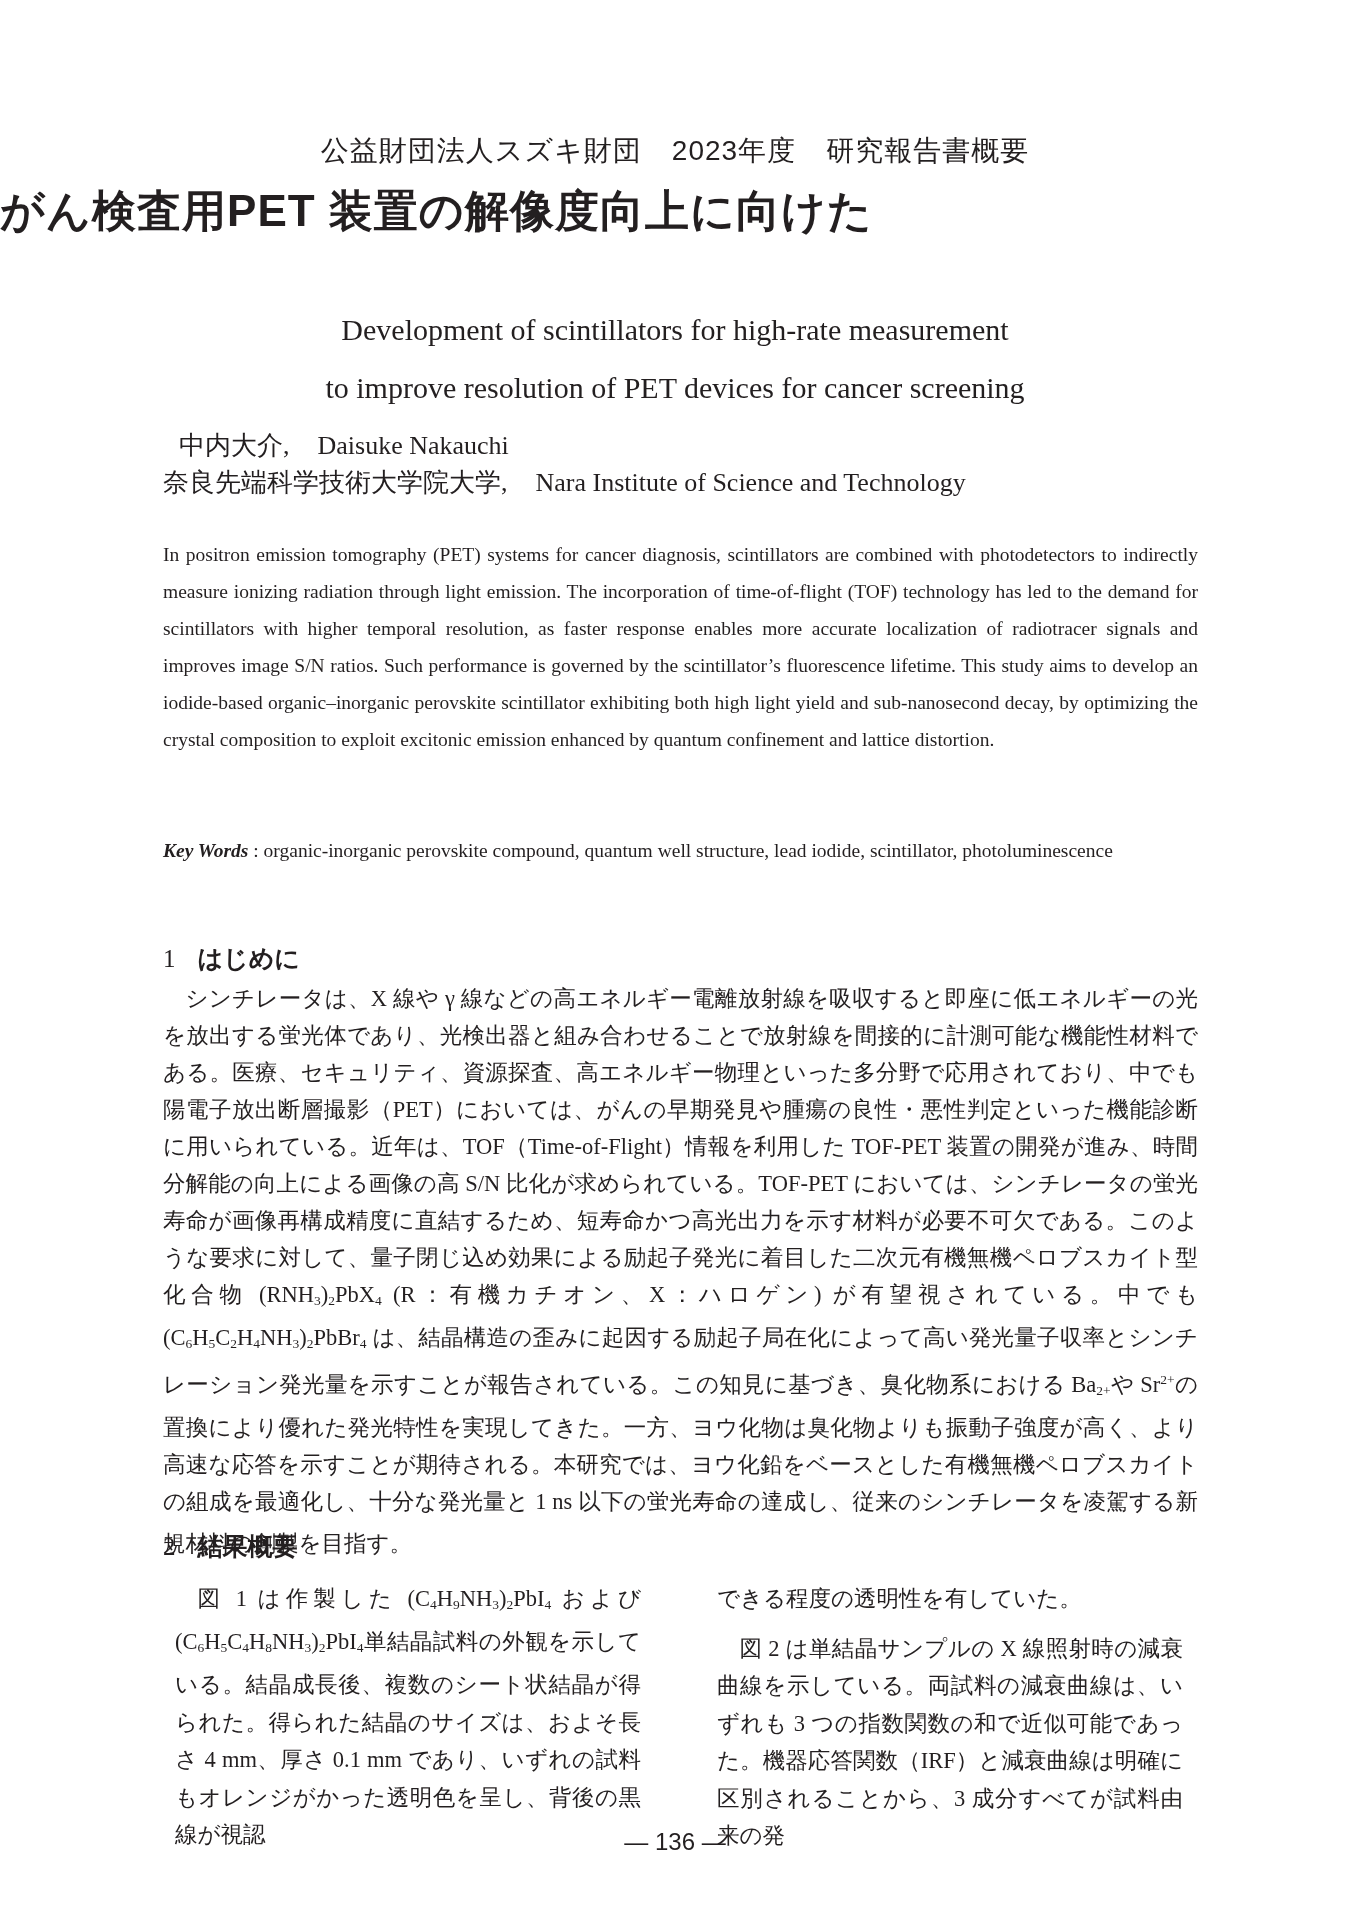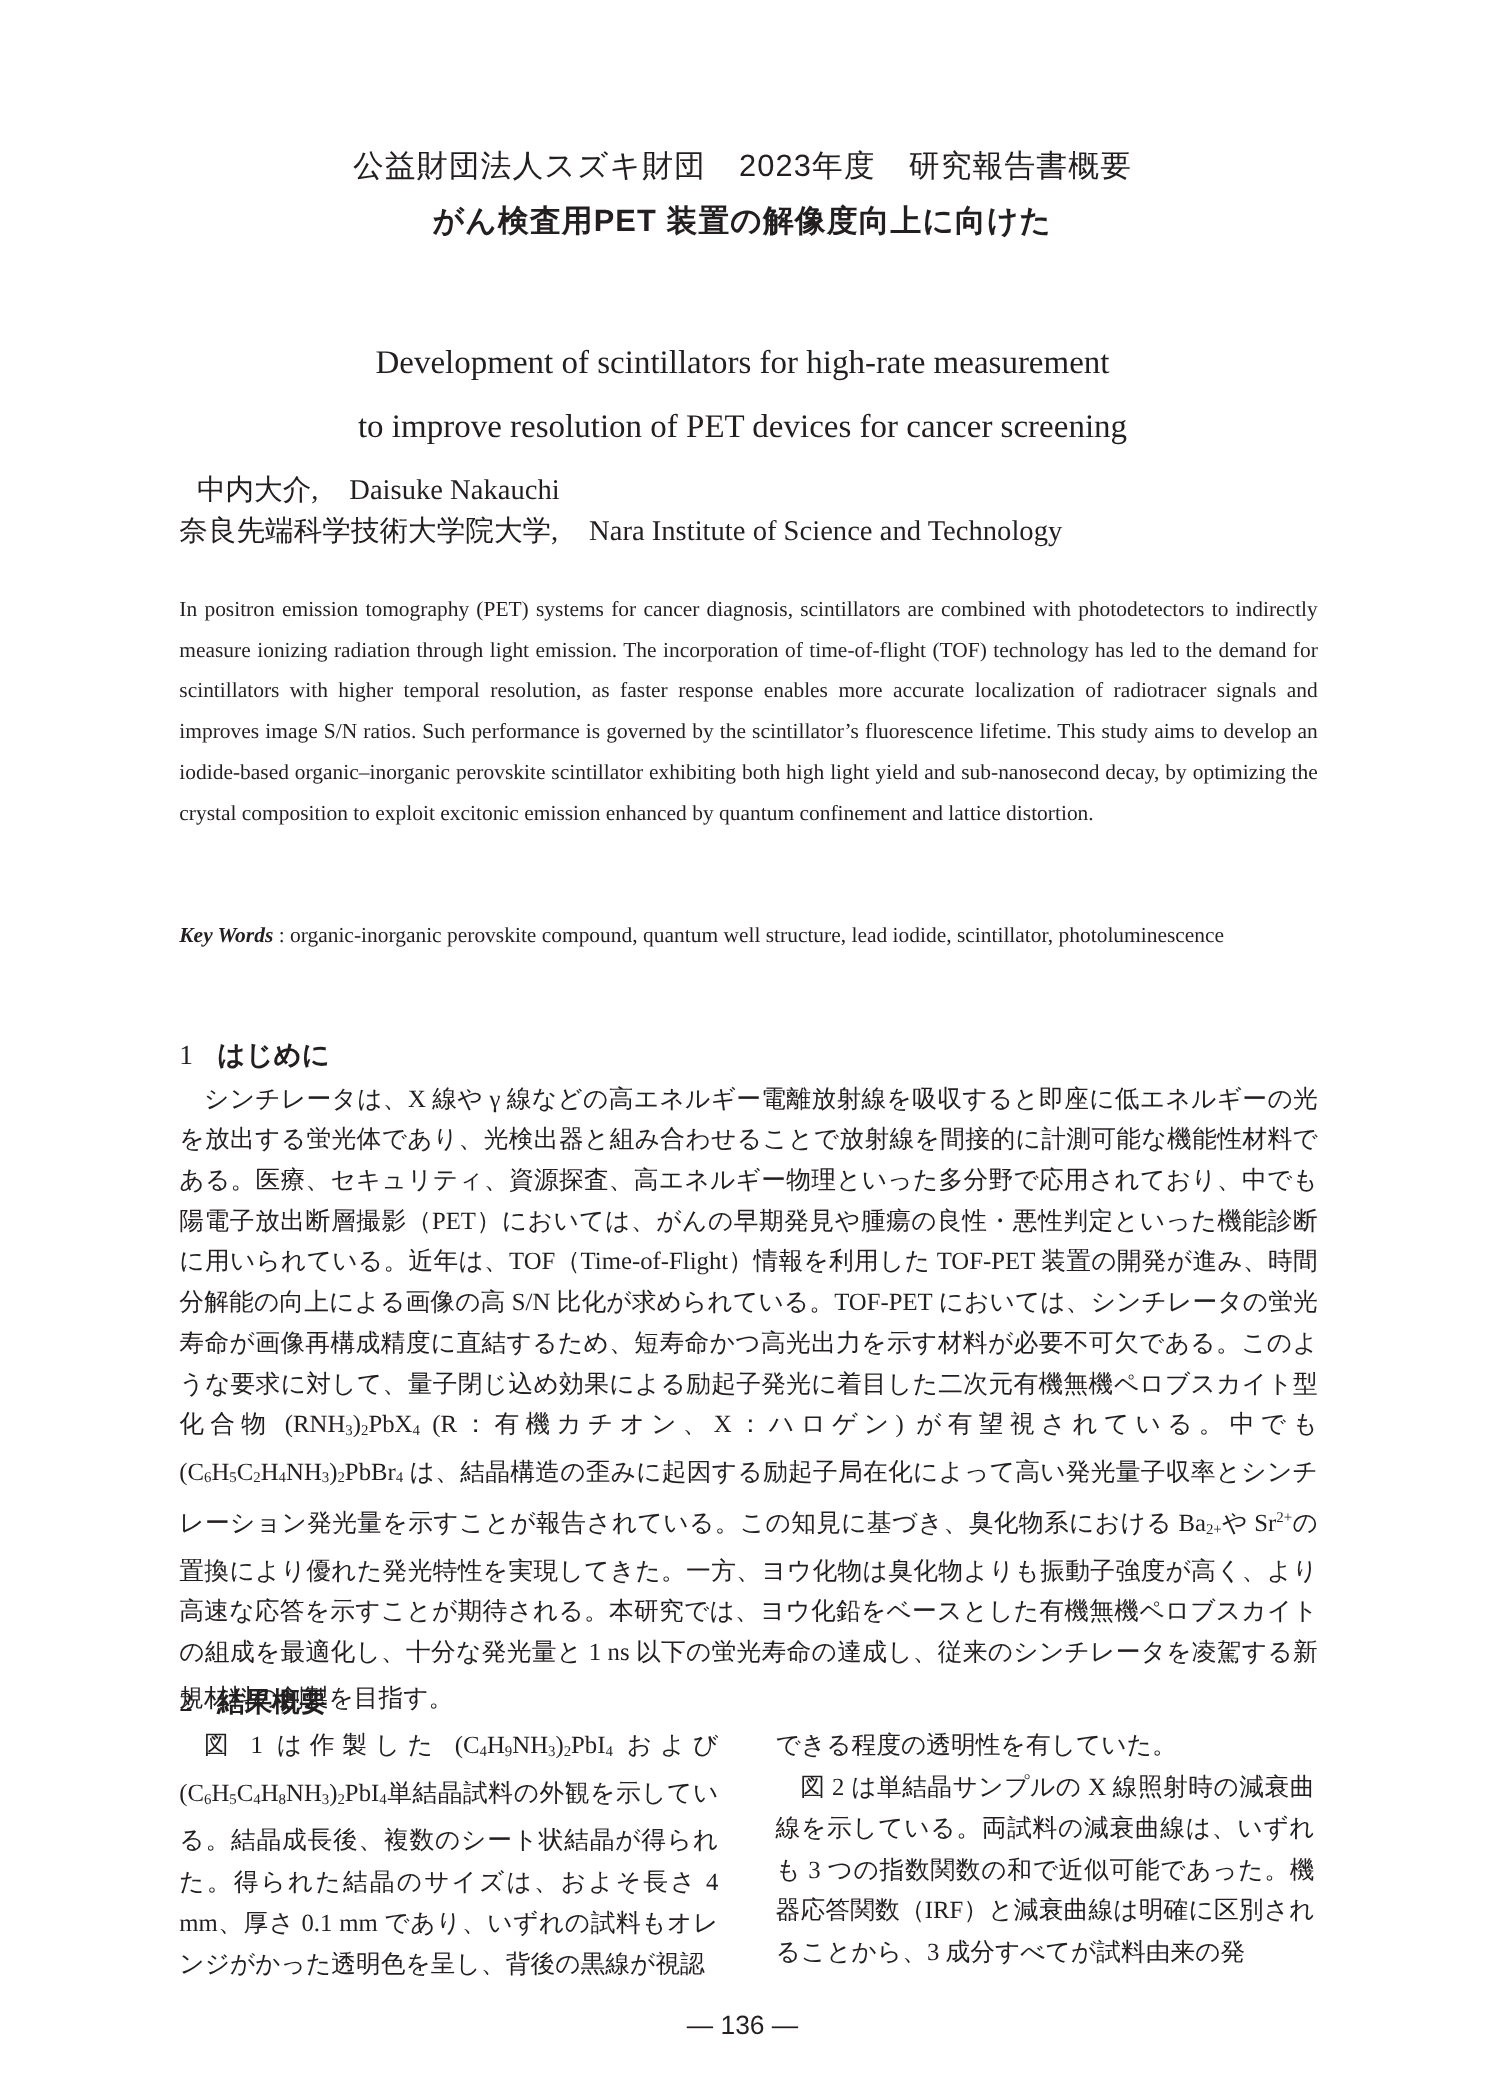--- a/index.html
+++ b/index.html
@@ -3,21 +3,21 @@
 <meta charset="utf-8">
 <style>
   html, body { margin: 0; padding: 0; background: #ffffff; }
   body { width: 1350px; height: 1909px; position: relative; color: #231f20; overflow: hidden; }
   .page { position: absolute; left: 0; top: 0; width: 1350px; height: 1909px; }
   .serif { font-family: "Liberation Serif", "DejaVu Serif", serif; }
   .sans { font-family: "Liberation Sans", "DejaVu Sans", sans-serif; }
 
   .header-line { position: absolute; top: 132px; left: 0; width: 1350px; text-align: center; font-size: 28px; letter-spacing: 1px; }
   .header-line span + span { margin-left: 30px; }
-  .title-jp { position: absolute; left: 0; width: 1350px; text-align: center; font-size: 28px; font-weight: bold; letter-spacing: 1px; }
+  .title-jp { position: absolute; left: 0; width: 1350px; font-size: 44px; font-weight: bold; letter-spacing: 1px; }
   .title-jp.l1 { top: 182px; }
   .title-jp.l2 { top: 242px; }
   .title-en { position: absolute; left: 0; width: 1350px; text-align: center; font-size: 30px; }
   .title-en.l1 { top: 313px; }
   .title-en.l2 { top: 371px; }
 
   .author { position: absolute; left: 163px; font-size: 26px; }
   .author.a1 { top: 428px; margin-left: 16px; }
   .author.a2 { top: 465px; }
   .author .en { margin-left: 28px; }
@@ -30,21 +30,21 @@
   .section-head .num { font-family: "Liberation Serif", serif; font-weight: normal; margin-right: 22px; }
   .s1 { top: 942px; }
   .s2 { top: 1530px; }
 
   .body-jp { position: absolute; left: 163px; top: 980px; width: 1035px; font-size: 22.5px; line-height: 37px; text-align: justify; }
   .body-jp p { margin: 0; text-indent: 1em; }
 
   .col { position: absolute; top: 1568px; width: 490px; font-size: 22.5px; line-height: 37.5px; text-align: justify; }
   .col.left { left: 163px; }
   .col.right { left: 705px; }
-  .col p { margin: 0; }
+  .col p { margin: 12px; }
   .col p.indent { text-indent: 1em; }
 
   .page-number { position: absolute; top: 1828px; left: 0; width: 1350px; text-align: center; font-size: 24px; }
   sub, sup { font-size: 0.6em; }
   sub { vertical-align: -0.2em; }
   sup { vertical-align: 0.6em; }
 </style>
 </head>
 <body>
 

